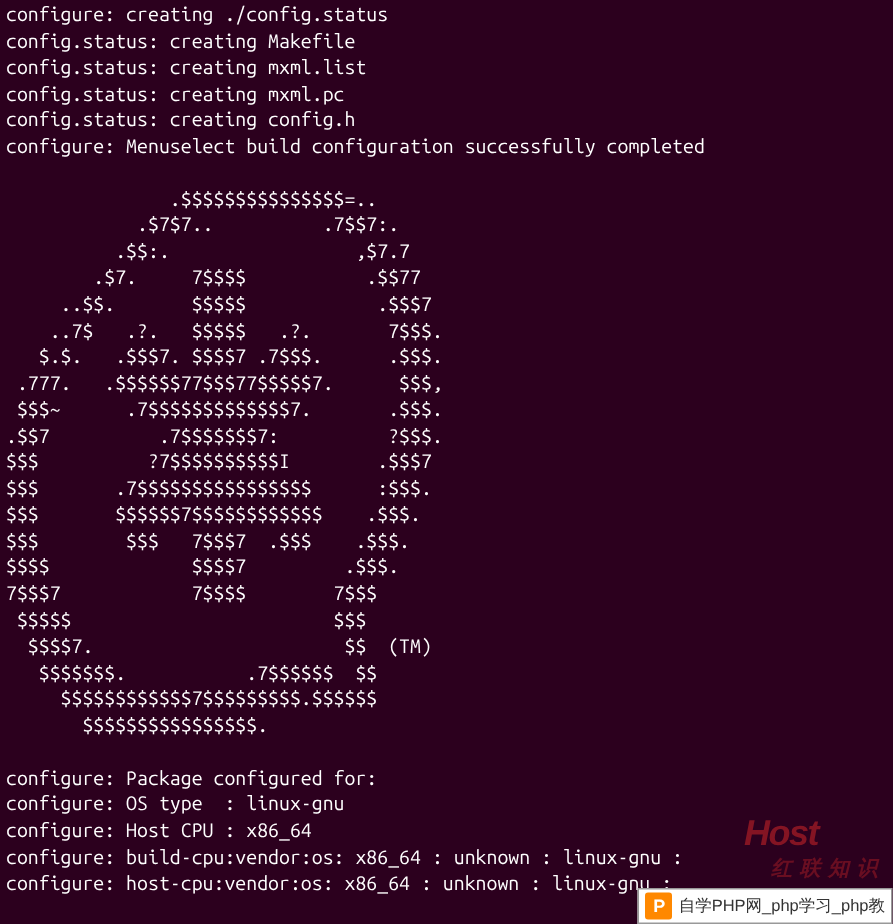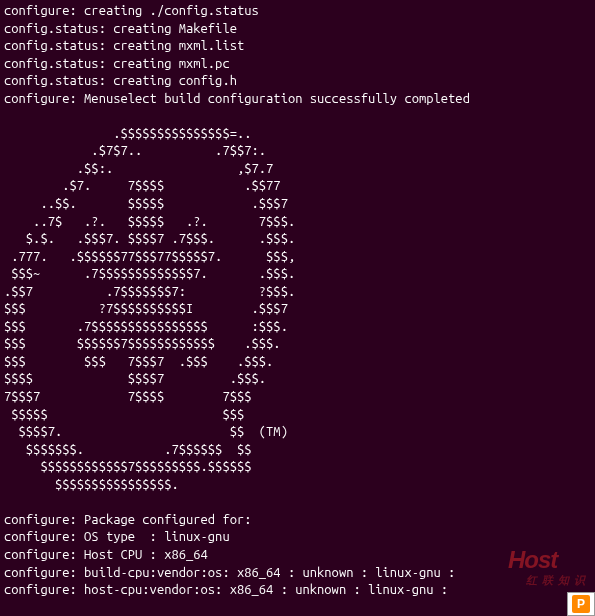--- a/index.html
+++ b/index.html
@@ -31,21 +31,21 @@
       right: 5px;
       bottom: 28px;
       color: rgba(220, 40, 40, 0.5);
       font-family: Arial, sans-serif;
       font-size: 24px;
       font-weight: bold;
       font-style: italic;
       letter-spacing: -1px;
     }
     .watermark-red .sub {
-      font-size: 11px;
+      font-size: 14px;
       letter-spacing: 5px;
       display: block;
       margin-top: -3px;
       margin-left: 18px;
       opacity: 0.7;
     }
     .footer-bar {
       position: absolute;
       bottom: 0;
       right: 0;
@@ -82,13 +82,14 @@
 
 <div class="watermark-red">
   <span>Host</span>
   <span class="sub">红联知识</span>
 </div>
 
 <div class="footer-bar">
   <div class="footer-icon">
     <span>P</span>
   </div>
+  <span class="footer-text">自学PHP网_php学习_php教</span>
 </div>
 
 </body></html>

